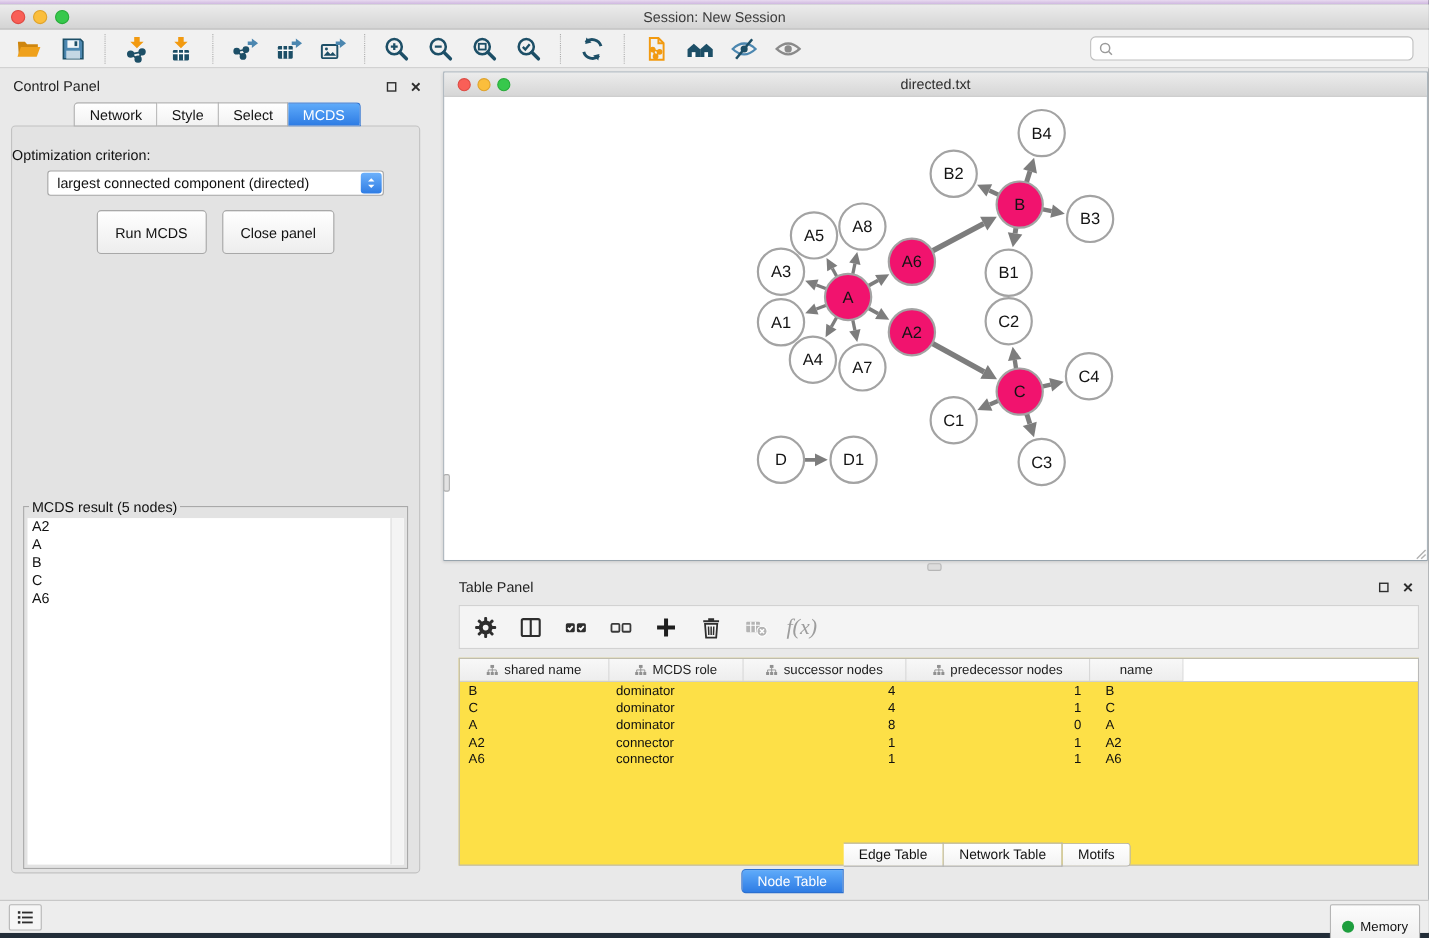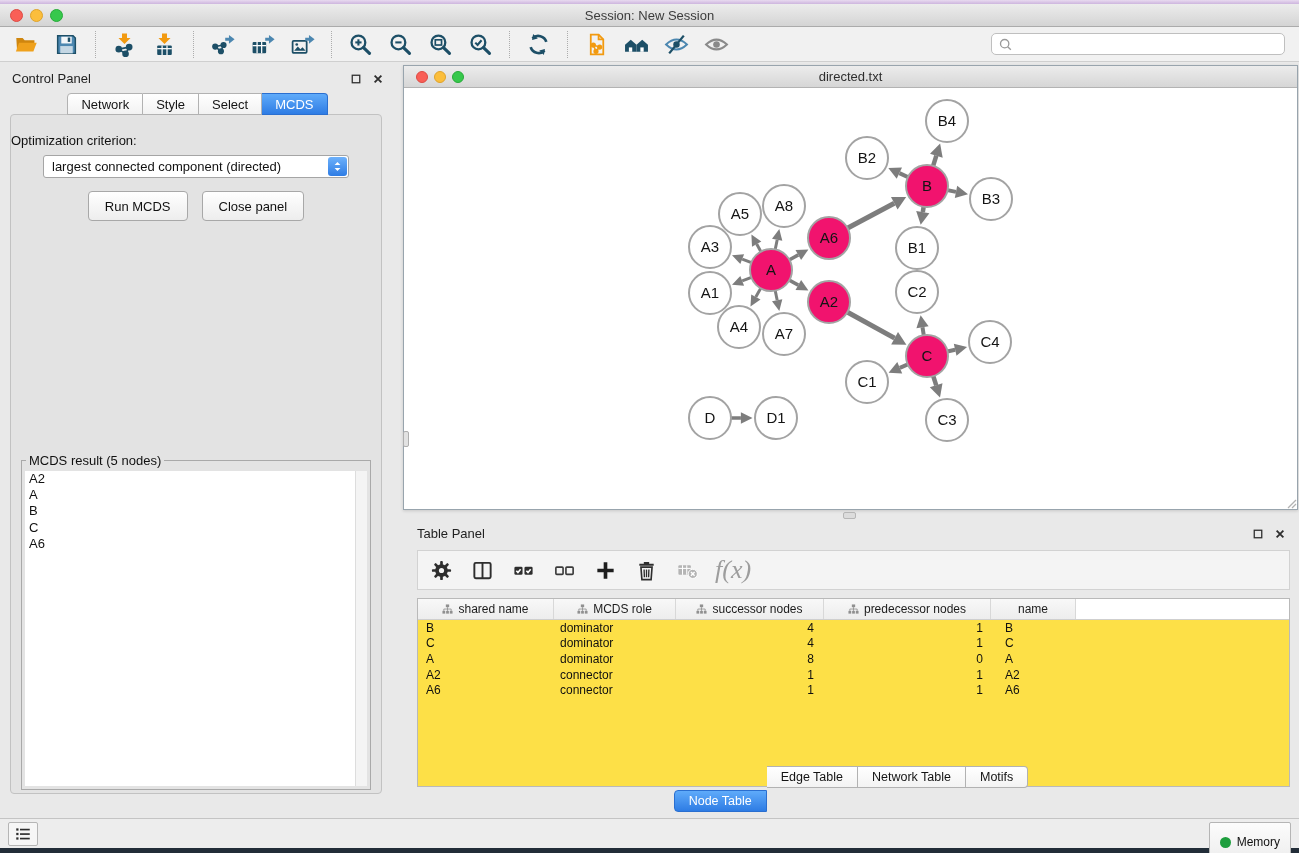--- a/index.html
+++ b/index.html
@@ -35,21 +35,21 @@
   #cp-tabs{position:absolute;left:0;right:0;top:28px;display:flex;justify-content:center;z-index:2;}
   .tab{height:22px;line-height:21px;padding:0 13px;font-size:13px;color:#141414;background:linear-gradient(#ffffff,#f2f2f2);border:1px solid #b2b2b2;border-left:none;}
   .tab:first-child{border-left:1px solid #b2b2b2;border-radius:4px 0 0 0;}
   .tab:last-child{border-radius:0 4px 0 0;}
   .tab.active{background:linear-gradient(#5fabfa,#2e7ce4);color:#fff;border-color:#2a6fd0;}
   #cp-body{position:absolute;left:6px;right:9px;top:49px;bottom:16px;background:#e3e3e3;border:1px solid #c2c2c2;border-radius:4px;}
   #opt-label{position:absolute;left:0;right:0;top:18px;text-align:left;font-size:13px;color:#111;}
   #criterion-select{position:absolute;left:32px;right:32px;top:40px;height:23px;background:#fff;border:1px solid #a5a5a5;border-radius:3px;font-size:13px;line-height:21px;color:#111;padding-left:8px;}
   #criterion-stepper{position:absolute;right:1px;top:1px;width:19px;height:19px;border-radius:3px;background:linear-gradient(#6db1fb,#2e7ce4);display:flex;align-items:center;justify-content:center;}
   .cp-btn-row{position:absolute;left:0;right:0;top:76px;display:flex;justify-content:center;gap:14px;}
-  .push-btn{height:30px;padding:0 16px;font-size:13px;color:#111;background:linear-gradient(#ffffff,#ededed);border:1px solid #a8a8a8;border-radius:4px;}
+  .push-btn{height:40px;padding:0 16px;font-size:13px;color:#111;background:linear-gradient(#ffffff,#ededed);border:1px solid #a8a8a8;border-radius:4px;}
   #result-fieldset{position:absolute;left:10px;right:10px;top:338px;bottom:3px;border:1px solid #a9a9a9;margin:0;padding:3px;background:transparent;}
   #result-fieldset legend{font-size:13px;color:#111;padding:0 3px;margin-left:1px;}
   #result-list{position:relative;width:100%;height:100%;background:#fff;overflow:hidden;}
   .result-item{font-size:13px;color:#111;line-height:16.2px;padding-left:4px;}
   #result-scroll{position:absolute;right:0;top:0;bottom:0;width:12px;background:#f4f4f4;border-left:1px solid #ddd;}
 
   
   #network-window{position:absolute;left:403px;top:61px;width:895px;height:445px;background:#fff;border:1px solid #98a4ad;box-shadow:0 1px 3px rgba(0,0,0,.15);}
   #nw-titlebar{position:absolute;left:0;top:0;right:0;height:22px;background:linear-gradient(#ececec,#d6d6d6);border-bottom:1px solid #b3b3b3;}
   #nw-titlebar .lights{left:12px;top:5px;gap:6px;}
@@ -62,21 +62,21 @@
 
   
   #h-divider{position:absolute;left:403px;right:0;top:506px;height:10px;}
   #h-divider .grab{position:absolute;left:440px;top:2px;width:13px;height:7px;background:#dcdcdc;border:1px solid #b6b6b6;border-radius:2px;}
 
   
   #table-panel{position:absolute;left:403px;right:0;top:516px;height:295px;}
   #tp-toolbar{position:absolute;left:14px;right:9px;top:30px;height:40px;background:#f4f4f4;border:1px solid #d2d2d2;display:flex;align-items:center;padding-left:10px;gap:15px;}
   .tp-btn{width:26px;height:26px;display:flex;align-items:center;justify-content:center;background:none;border:none;padding:0;}
   .tp-btn svg{width:23px;height:23px;}
-  .fx-label{font-size:26px;font-style:italic;color:#9d9d9d;font-family:"Liberation Serif",serif;line-height:24px;}
+  .fx-label{font-size:20px;font-style:italic;color:#9d9d9d;font-family:"Liberation Serif",serif;line-height:24px;}
   #tp-table{position:absolute;left:14px;right:9px;top:78px;height:189px;background:#fde047;border:1px solid #b9b9b9;overflow:hidden;}
   #tp-thead{display:flex;height:21px;background:linear-gradient(#f8f8f8,#ededed);border-bottom:1px solid #cfcfcf;}
   .th{display:flex;align-items:center;justify-content:center;gap:5px;font-size:12px;color:#1c1c1c;border-right:1px solid #d8d8d8;height:100%;}
   .th.filler{flex:1;border-right:none;background:#fff;border-bottom:1px solid #fff;}
   .th svg{width:11px;height:11px;}
   .tr{display:flex;height:15.6px;align-items:center;}
   .td{font-size:12px;color:#101010;white-space:nowrap;overflow:hidden;}
   
   #tp-tabs{position:absolute;left:0;right:0;bottom:3px;display:flex;justify-content:center;}
   .btab{height:22px;line-height:21px;padding:0 14px;font-size:12.5px;color:#141414;background:linear-gradient(#ffffff,#f3f3f3);border:1px solid #b2b2b2;border-left:none;}

